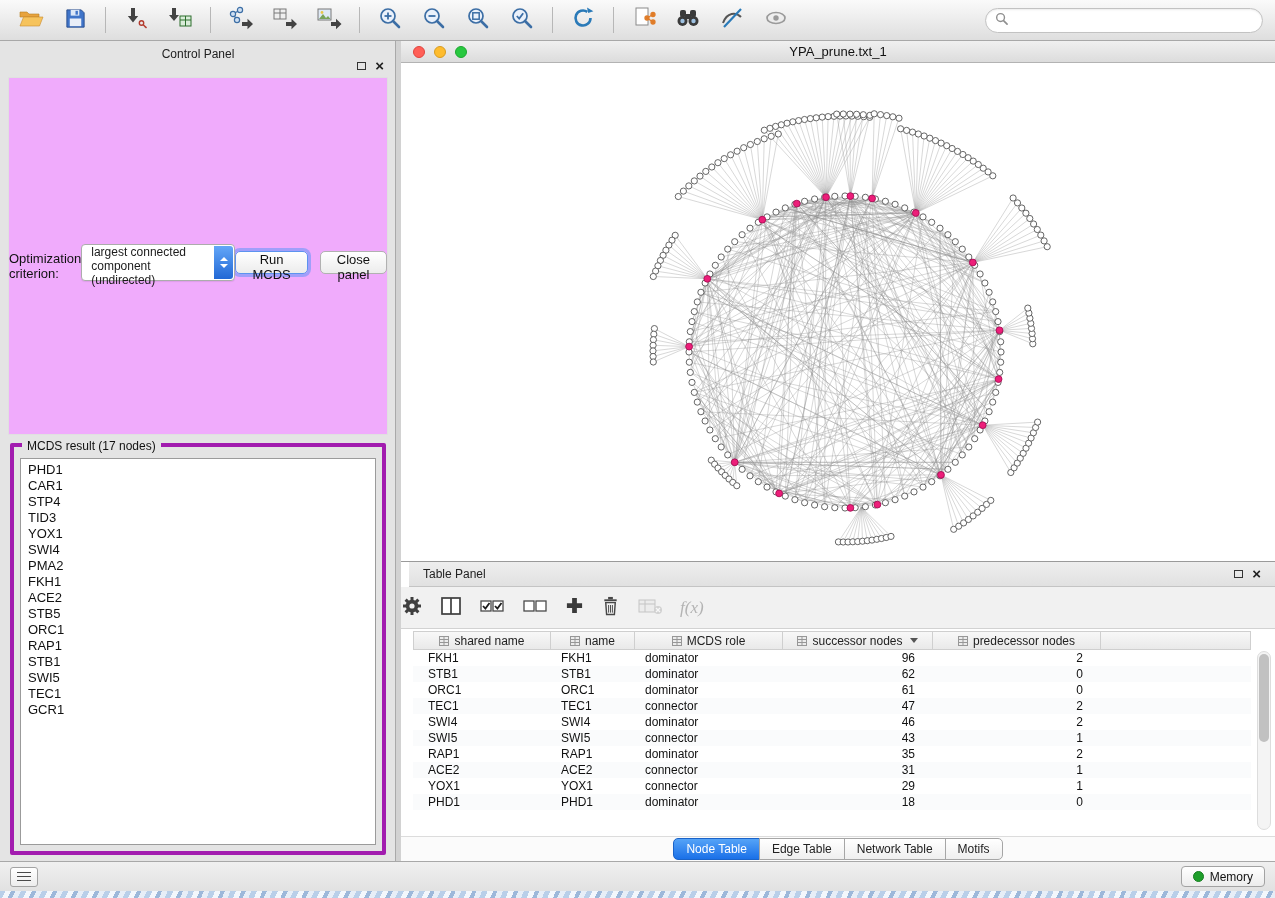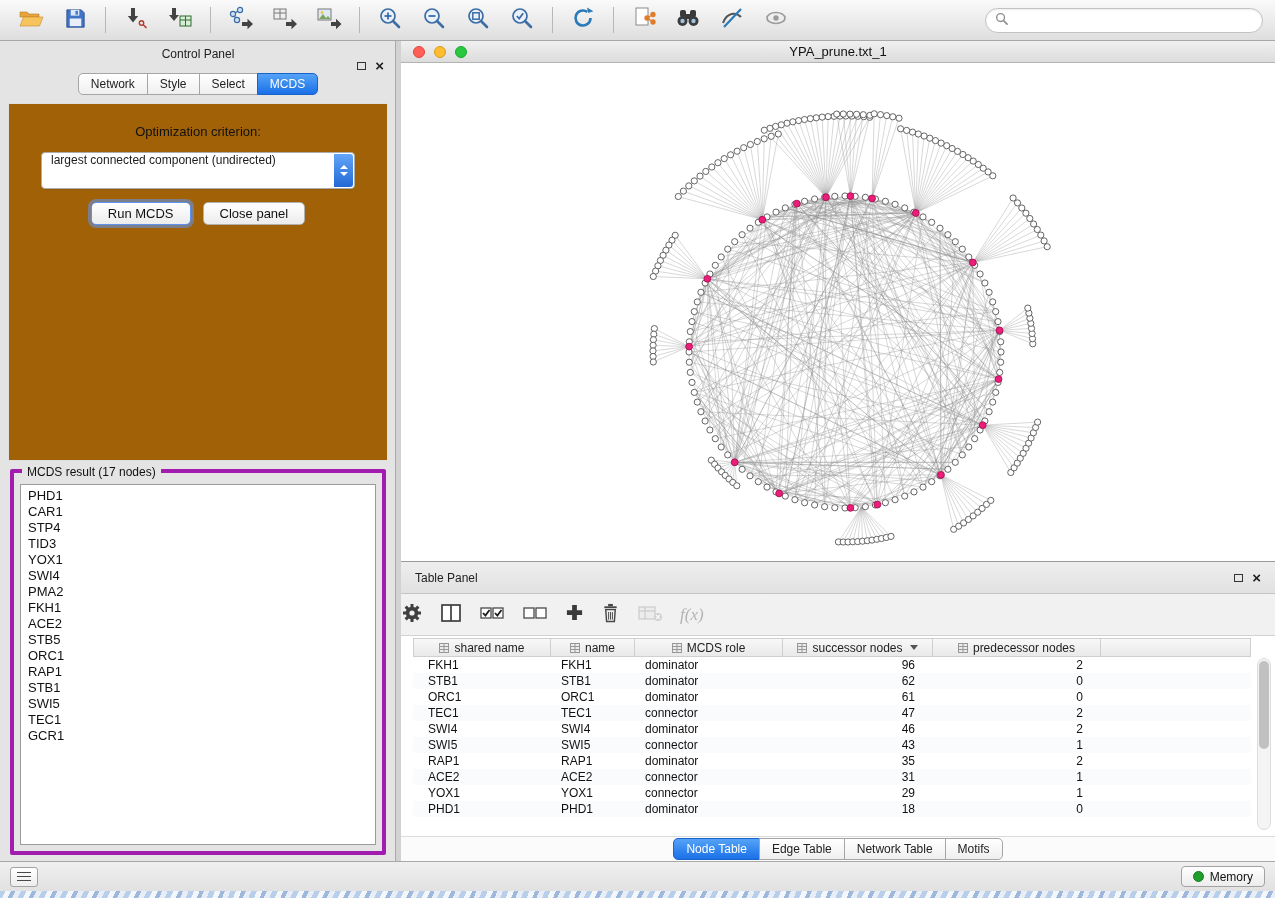--- a/index.html
+++ b/index.html
@@ -23,21 +23,21 @@
   .cp-header{height:28px;display:flex;align-items:center;padding:6px 12px 0;flex-direction:column;}
   .cp-title{font-size:12px;color:#222;}
   .panel-header-btns{margin-left:auto;display:flex;align-items:center;gap:9px;}
   .float-glyph{width:9px;height:8px;border:1.4px solid #333;display:inline-block;}
   .close-glyph{font-size:15px;font-weight:bold;color:#222;line-height:10px;}
   .cp-tabs{display:flex;justify-content:center;margin-top:4px;}
   .seg{padding:3px 12px;font-size:12px;background:linear-gradient(#ffffff,#efefef);border:1px solid #a6a6a6;margin-left:-1px;color:#222;}
   .seg:first-child{border-radius:5px 0 0 5px;margin-left:0;}
   .seg:last-child{border-radius:0 5px 5px 0;}
   .seg.active{background:linear-gradient(#55a3f7,#1a70e8);border-color:#1a63c9;color:#fff;}
-  .cp-content{margin:8px 8px 0;height:358px;background:#a16207;border:1px solid #e0e0e0;display:flex;flex-direction:column;align-items:center;flex-shrink:0;}
+  .cp-content{margin:8px 8px 0;height:358px;background:#f0abfc;border:1px solid #e0e0e0;display:flex;flex-direction:row;align-items:center;flex-shrink:0;}
   .opt-label{margin-top:20px;font-size:13px;color:#111;}
   .dropdown{margin-top:13px;width:314px;height:37px;background:#fff;border:1px solid #acacac;border-radius:4px;display:flex;align-items:flex-start;padding:0 26px 0 9px;position:relative;font-size:12px;box-shadow:0 1px 1px rgba(0,0,0,0.08);}
   .dd-stepper{position:absolute;right:1px;top:1px;bottom:1px;width:19px;border-radius:0 3px 3px 0;background:linear-gradient(#63a6f8,#2268d5);display:flex;flex-direction:column;align-items:center;justify-content:center;gap:3px;}
   .dd-up{width:0;height:0;border-left:4px solid transparent;border-right:4px solid transparent;border-bottom:4px solid #fff;}
   .dd-down{width:0;height:0;border-left:4px solid transparent;border-right:4px solid transparent;border-top:4px solid #fff;}
   .cp-buttons{margin-top:13px;display:flex;gap:12px;}
   .mac-btn{height:23px;padding:0 16px;font-size:13px;font-family:"Liberation Sans",sans-serif;background:linear-gradient(#ffffff,#ececec);border:1px solid #b1b1b1;border-radius:5px;color:#111;}
   .mac-btn.focus{border-color:#5d93ef;box-shadow:0 0 0 3px rgba(94,150,247,0.55);}
   .mcds-group{margin:8px 10px 6px;flex:1;border:4px solid #a21caf;border-radius:2px;position:relative;padding:11px 6px 6px;display:flex;min-height:0;}
   .mcds-legend{position:absolute;top:-8px;left:8px;background:#e4e4e4;padding:0 5px;font-size:12px;color:#111;}
@@ -53,21 +53,21 @@
   .traffic{position:absolute;left:12px;top:5px;display:flex;gap:9px;}
   .tl{width:12px;height:12px;border-radius:50%;}
   .tl.red{background:#ff5f57;border:1px solid #e0443e;}
   .tl.yellow{background:#febc2e;border:1px solid #d89c20;}
   .tl.green{background:#28c840;border:1px solid #1da82f;}
   .net-title{font-size:13px;color:#111;}
   .net-canvas-wrap{flex:1;background:#fff;}
 
   
   .table-panel{flex:1;display:flex;flex-direction:column;background:#fff;border-top:1px solid #9a9a9a;min-height:0;}
-  .tp-header{height:32px;flex-shrink:0;display:flex;align-items:center;padding:0 14px;background:linear-gradient(#eeeeee,#e1e1e1);border-bottom:1px solid #c4c4c4;}
+  .tp-header{height:25px;flex-shrink:0;display:flex;align-items:center;padding:0 14px;background:linear-gradient(#eeeeee,#e1e1e1);border-bottom:1px solid #c4c4c4;margin-left:8px;}
   .tp-title{font-size:12px;color:#222;}
   .tp-toolbar{height:42px;flex-shrink:0;display:flex;align-items:center;gap:17px;background:#f1f1f1;border-bottom:1px solid #d2d2d2;}
   .tp-tool{display:flex;align-items:center;justify-content:center;}
   .fx-label{font-family:"Liberation Serif",serif;font-style:italic;font-size:17px;color:#b3b3b3;}
   .tp-table{flex:1;position:relative;background:#fff;padding:2px 24px 0 12px;min-height:0;overflow:hidden;}
   .theader{display:flex;height:19px;}
   .hcell{display:flex;align-items:center;justify-content:center;gap:5px;font-size:12px;color:#222;background:linear-gradient(#f8f8f8,#e9e9e9);border:1px solid #cfcfcf;border-left:none;height:19px;}
   .hcell:first-child{border-left:1px solid #cfcfcf;}
   .hcell.hfill{flex:1;}
   .colicon{display:flex;}
@@ -256,26 +256,20 @@
   <div class="main">
 
     <div class="control-panel">
       <div class="cp-header">
         <span class="cp-title">Control Panel</span>
         <span class="panel-header-btns">
           <span class="float-glyph"></span>
           <span class="close-glyph">×</span>
         </span>
       </div>
-      <div class="cp-tabs">
-          <div class="seg">Network</div>
-          <div class="seg">Style</div>
-          <div class="seg">Select</div>
-          <div class="seg active">MCDS</div>
-        </div>
       <div class="cp-content">
         <div class="opt-label">Optimization criterion:</div>
         <div class="dropdown">
           <span>largest connected component (undirected)</span>
           <span class="dd-stepper">
               <span class="dd-up"></span>
               <span class="dd-down"></span>
             </span>
         </div>
         <div class="cp-buttons">

